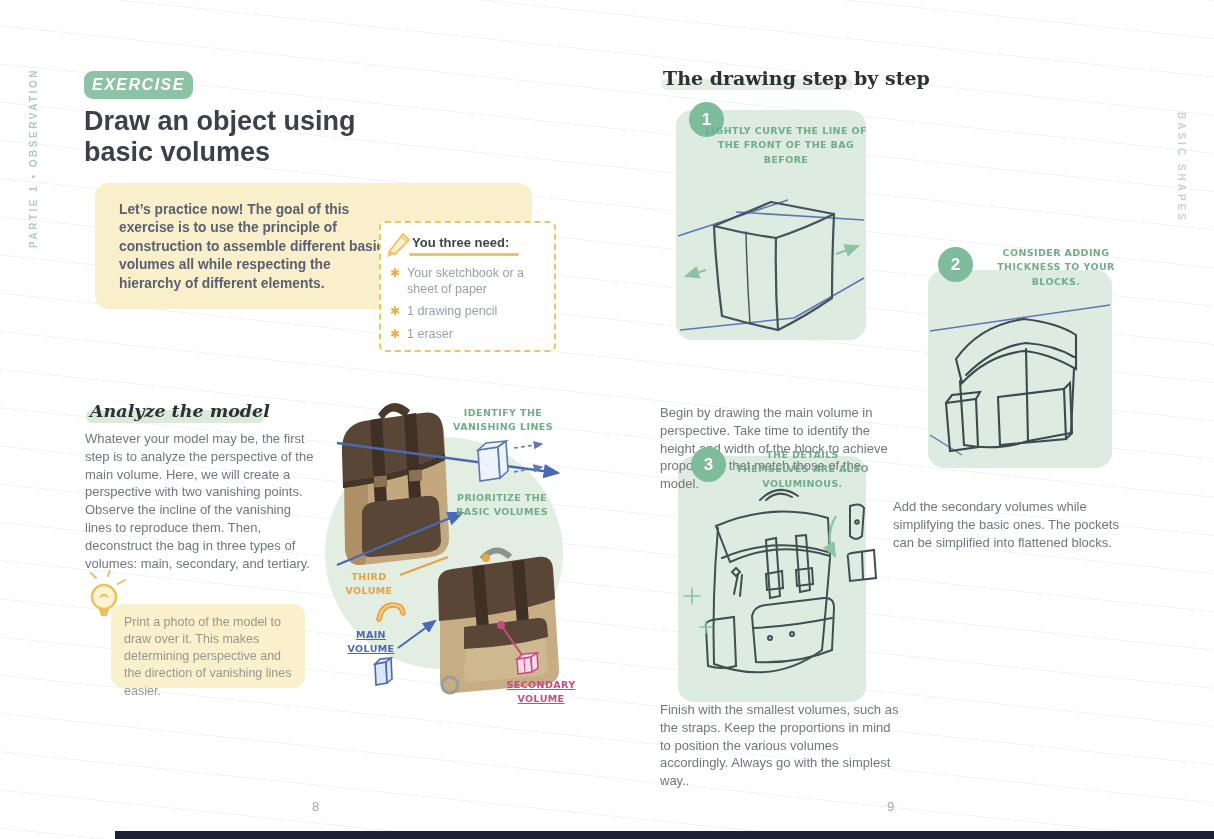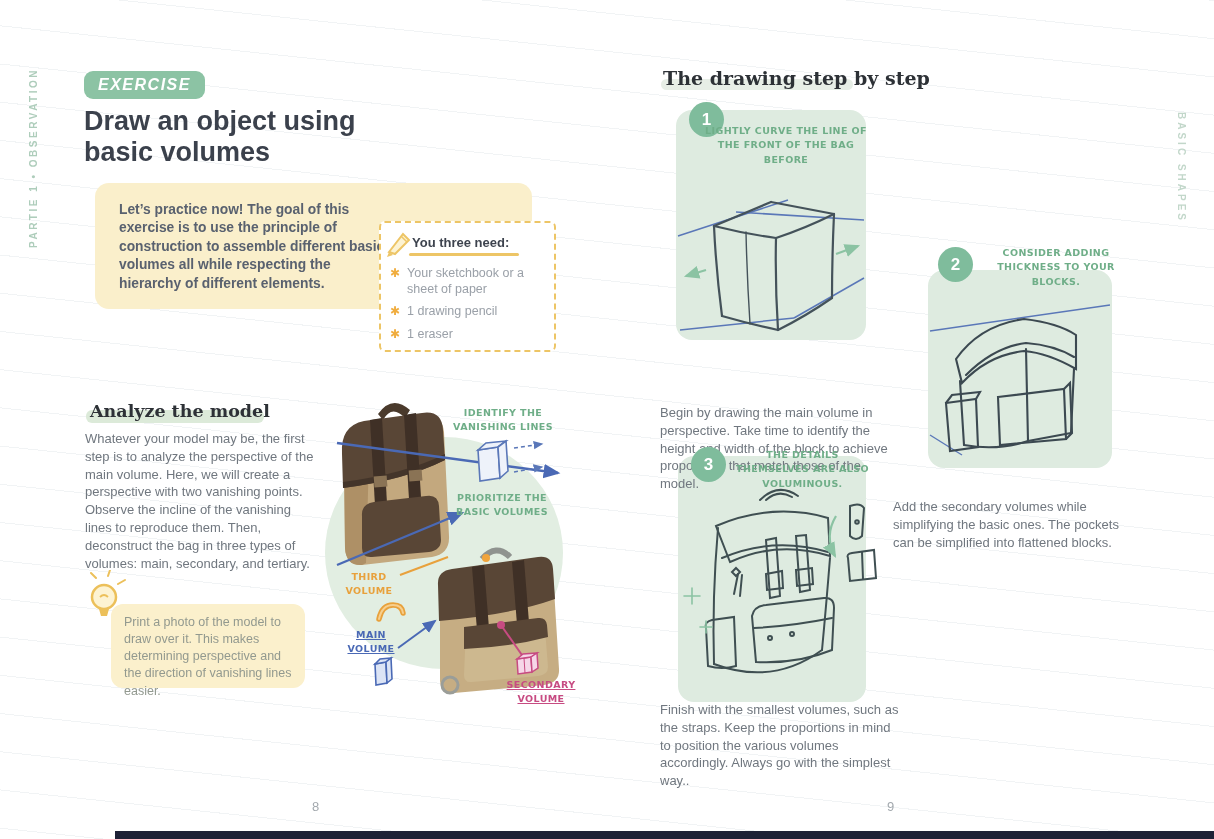--- a/index.html
+++ b/index.html
@@ -27,21 +27,21 @@
   .chapter-tab{
     left:1225px;top:70px;width:51px;height:32px;
     background:#d9e9de;border-radius:16px 0 0 16px;
     display:flex;align-items:center;justify-content:center;
     color:#6fa287;font-weight:normal;font-size:12px;letter-spacing:2px;
   }
   
   .badge{
     left:84px;top:71px;background:#8cc3a4;color:#fff;
     font-weight:bold;font-style:italic;font-size:16px;letter-spacing:1.5px;
-    padding:5px 14px;border-radius:9px;
+    padding:5px 8px;border-radius:9px;
   }
   .title{
     left:84px;top:106px;width:330px;
     font-size:27px;font-weight:bold;line-height:1.15;color:#3b414c;
   }
   .intro-box{
     left:95px;top:183px;width:437px;height:126px;
     background:#faefcb;border-radius:14px;z-index:1;
   }
   .intro-text{
@@ -135,21 +135,21 @@
       <span class="bullet">✱</span>
       <span>1 drawing pencil</span>
     </div>
     <div class="materials-item">
       <span class="bullet">✱</span>
       <span>1 eraser</span>
     </div>
   </div>
 
   <div class="abs heading-swash" style="left:86px;top:410px;width:178px;height:13px;"></div>
-  <div class="abs section-heading" style="left:90px;top:401px;font-size:17.5px;">Analyze the model</div>
+  <div class="abs section-heading" style="left:90px;top:401px;font-size:17.5px;font-style:italic;">Analyze the model</div>
   <div class="abs body-copy" style="left:85px;top:430px;width:230px;">Whatever your model may be, the first step is to analyze the perspective of the main volume. Here, we will create a perspective with two vanishing points. Observe the incline of the vanishing lines to reproduce them. Then, deconstruct the bag in three types of volumes: main, secondary, and tertiary.</div>
 
   <svg class="abs" style="left:84px;top:570px;z-index:2;" width="42" height="48" viewBox="0 0 42 48">
     <path d="M12,8 L7,3 M24,6 L26,0 M34,14 L41,10" stroke="#ecc05a" stroke-width="2" stroke-linecap="round"></path>
     <circle cx="20" cy="27" r="12" fill="#fdf3d2" stroke="#ecc05a" stroke-width="2.5"></circle>
     <path d="M16,27 Q20,23 24,27" stroke="#ecc05a" stroke-width="1.8" fill="none"></path>
     <path d="M15,39 L25,39 L23,46 L17,46 Z" fill="#ecc05a"></path>
   </svg>
   <div class="abs tip-box"></div>
   <div class="abs tip-text">Print a photo of the model to draw over it. This makes determining perspective and the direction of vanishing lines easier.</div>

